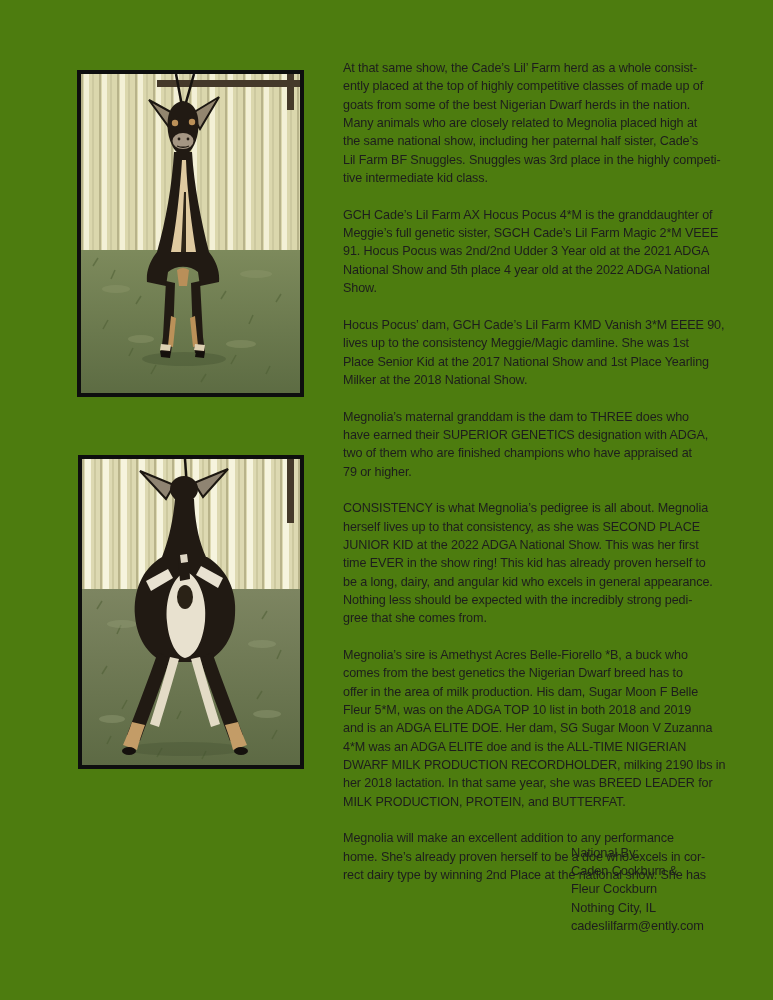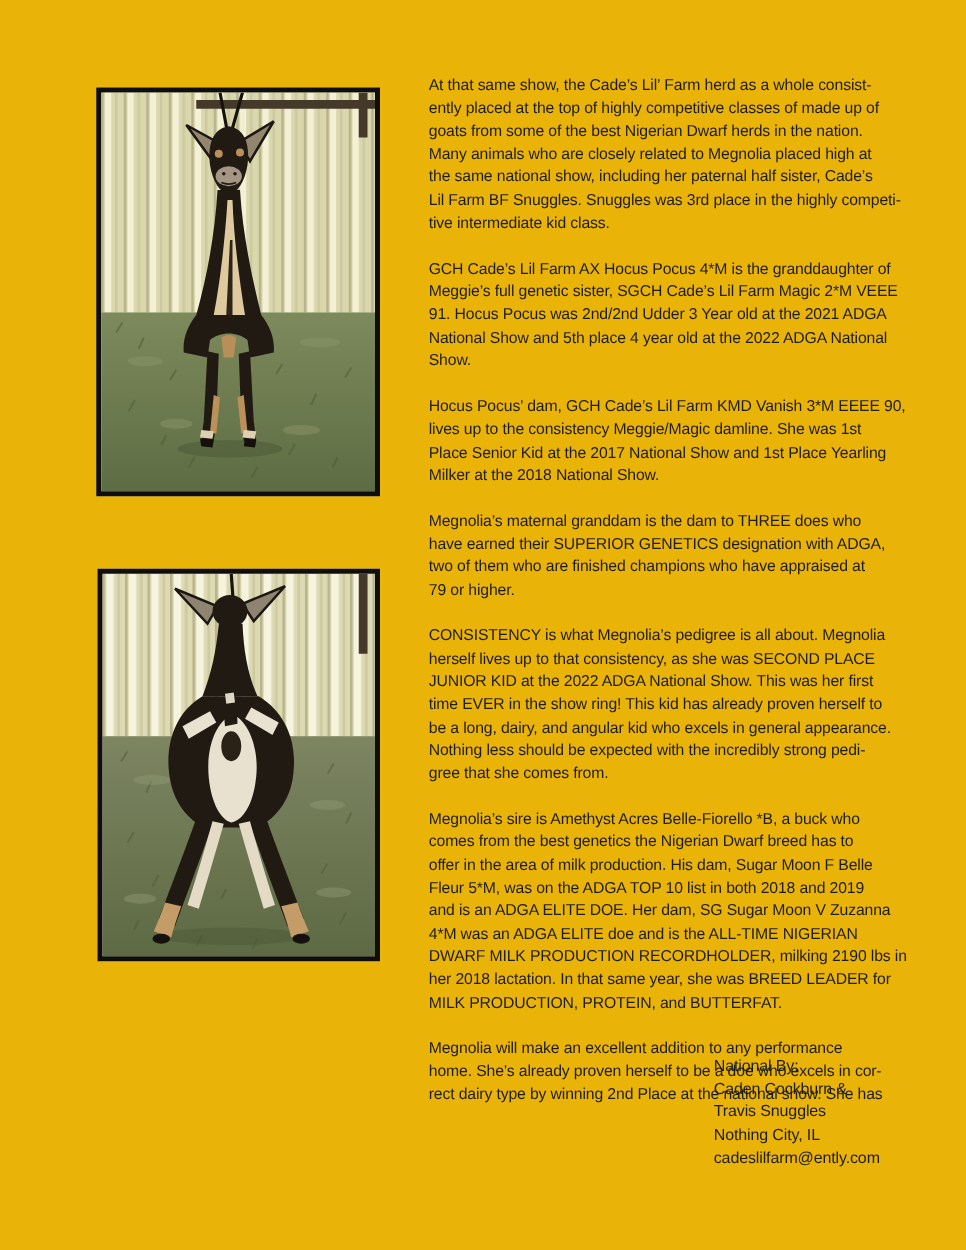--- a/index.html
+++ b/index.html
@@ -1,17 +1,17 @@
 <!DOCTYPE html>
 <html><head>
 <meta charset="utf-8">
 <style>
   html,body { margin:0; padding:0; background:#ffffff; }
   .page {
-    position:relative; width:773px; height:1000px; background:#eab308;
+    position:relative; width:773px; height:1000px; background:#4d7c0f;
     font-family:"Liberation Sans", sans-serif; overflow:hidden;
   }
   .photo {
     position:absolute; margin:0; box-sizing:border-box;
     border:4px solid #0e0e0e; background:#dbd7ad;
   }
   .photo-front { left:77px; top:70px;  width:227px; height:327px; }
   .photo-rear  { left:78px; top:455px; width:226px; height:314px; }
   .photo svg { display:block; width:100%; height:100%; }
   .article {
@@ -177,18 +177,18 @@
 her 2018 lactation. In that same year, she was BREED LEADER for
 MILK PRODUCTION, PROTEIN, and BUTTERFAT.</p>
     <p>Megnolia will make an excellent addition to any performance
 home. She’s already proven herself to be a doe who excels in cor-
 rect dairy type by winning 2nd Place at the national show. She has</p>
   </div>
 
   <div class="consignment">
     <div>National By:</div>
     <div>Caden Cockburn &amp;</div>
-    <div>Travis Snuggles</div>
+    <div>Fleur Cockburn</div>
     <div>Nothing City, IL</div>
     <div>cadeslilfarm@ently.com</div>
   </div>
 
 </div>
 
 </body></html>

